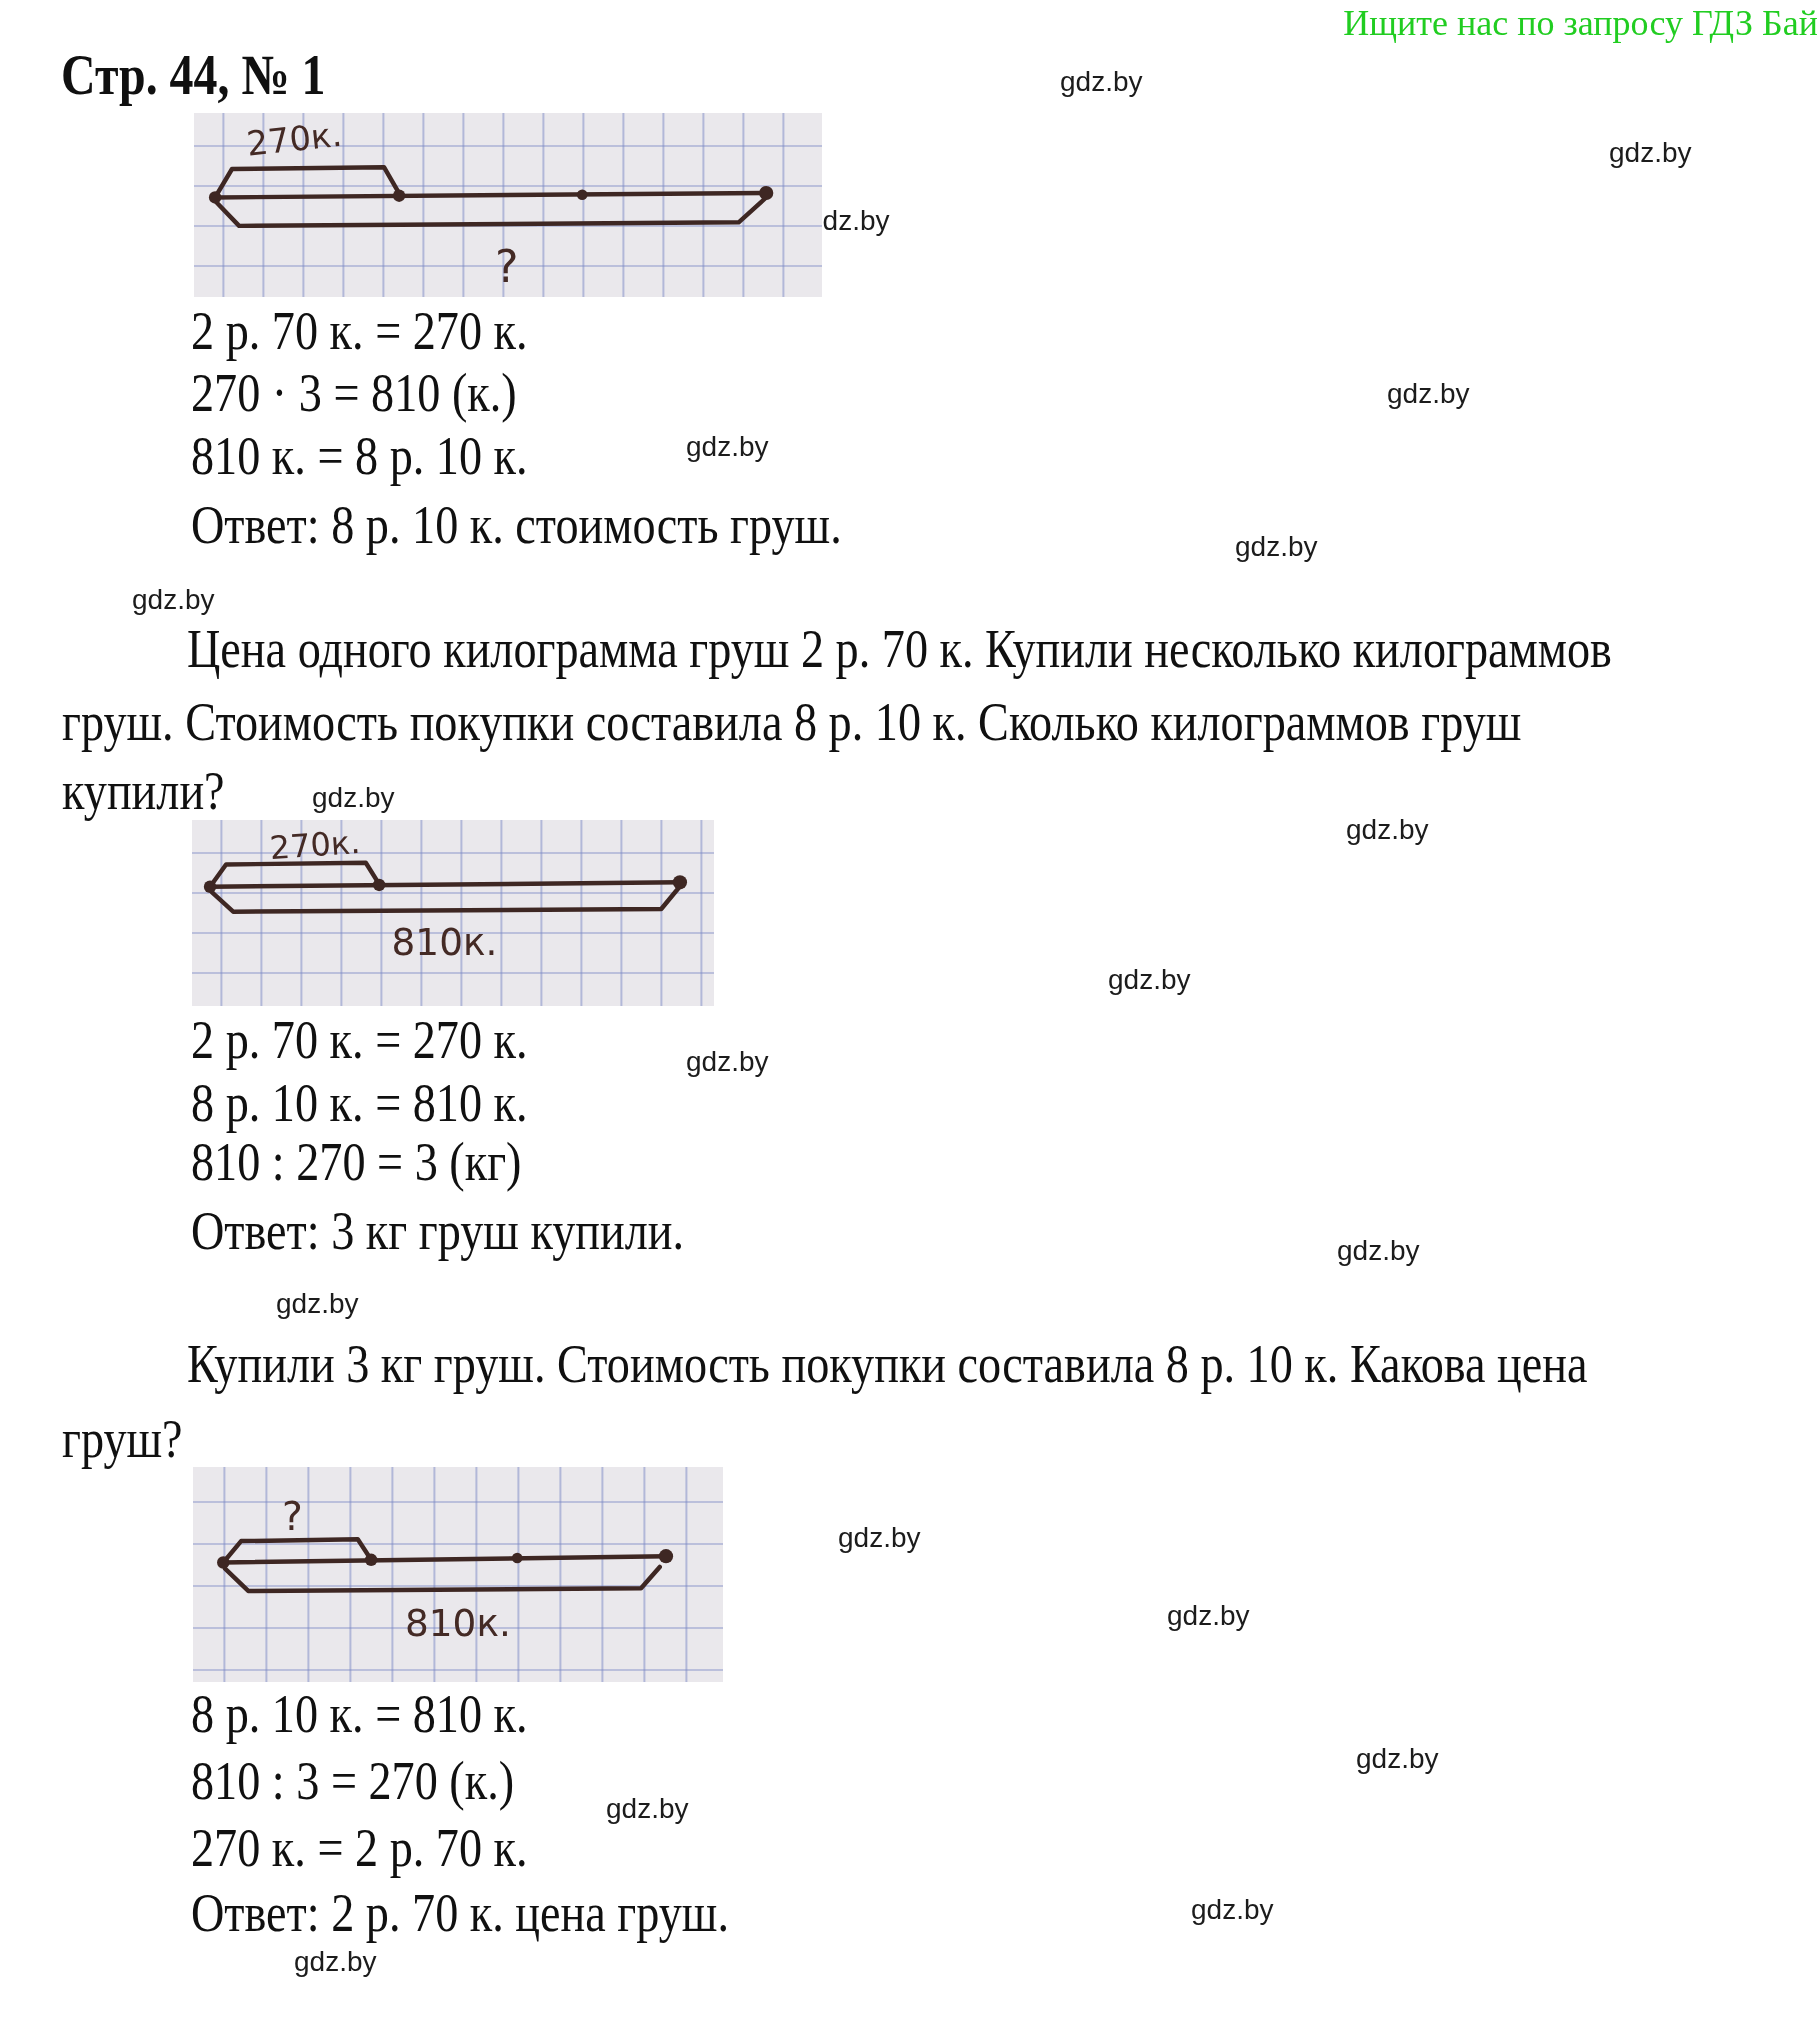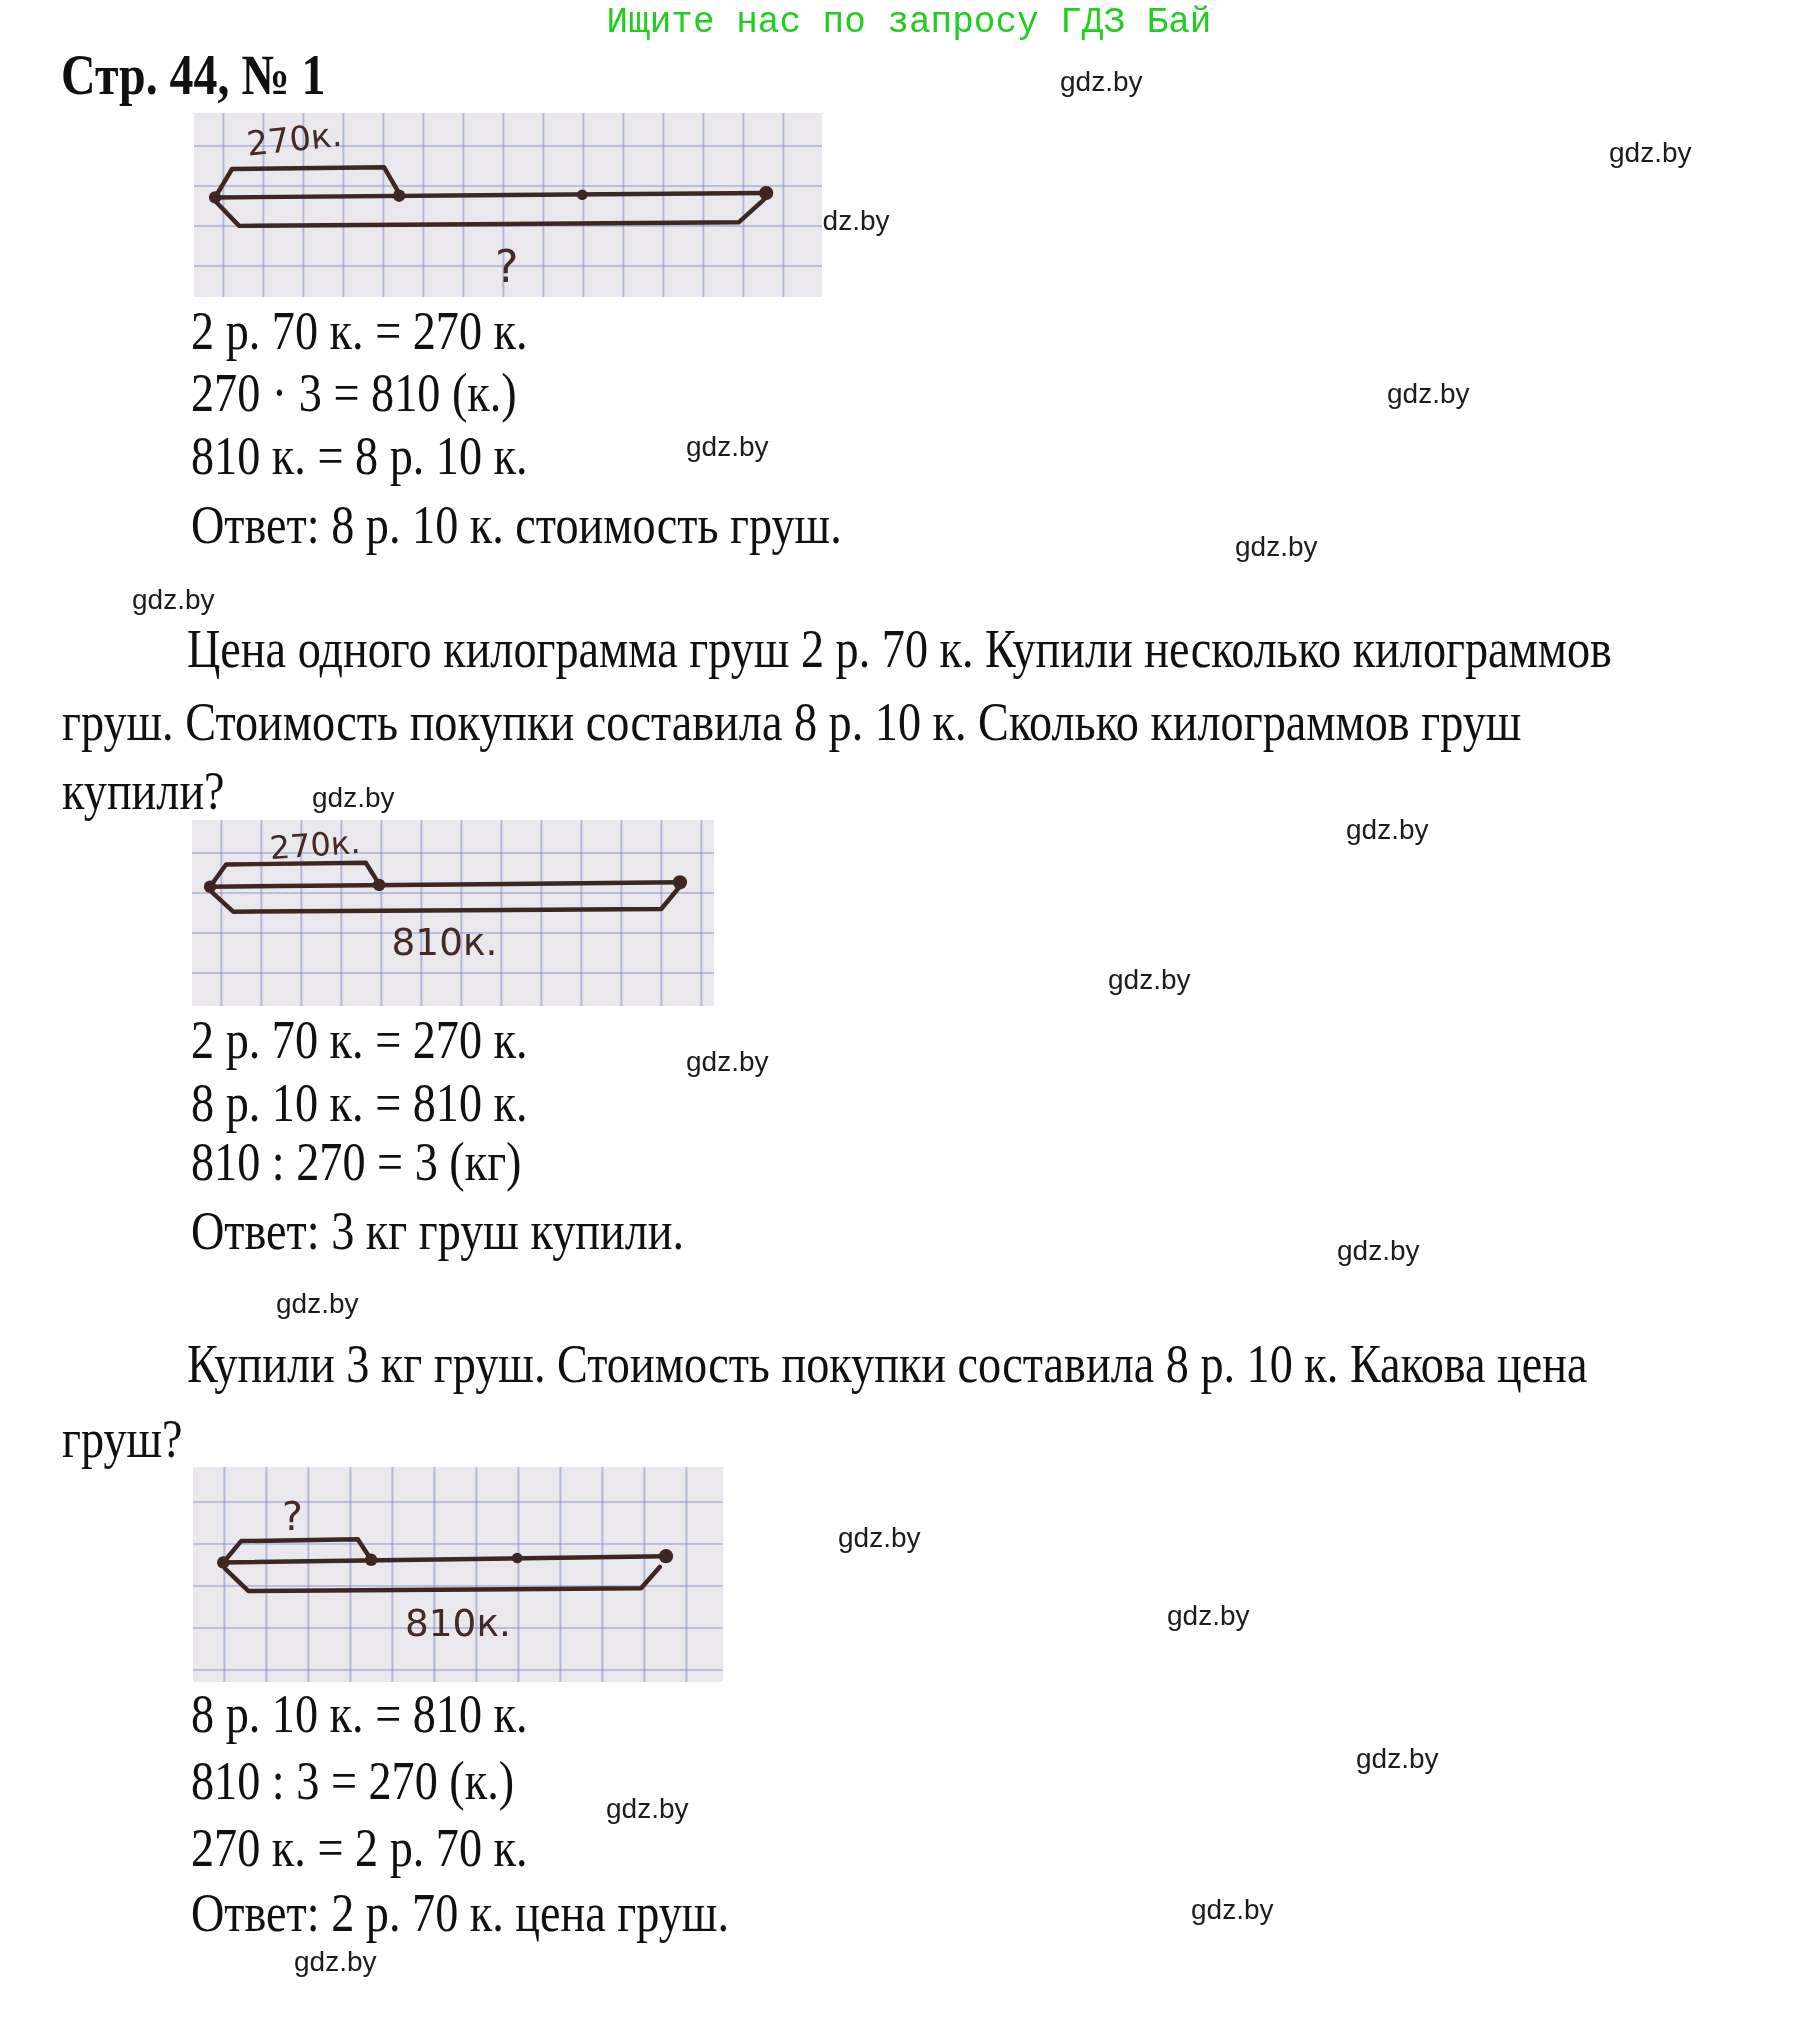--- a/index.html
+++ b/index.html
@@ -1,19 +1,19 @@
 <!DOCTYPE html>
 <html style="font-size:14.3px"><head>
 <meta charset="utf-8">
 <style>
   html,body{margin:0;padding:0;background:#ffffff;}
   #page{position:relative;width:1818px;height:2027px;background:#ffffff;overflow:hidden;
         font-family:"Liberation Serif",serif;}
-  .promo{position:absolute;top:1.8px;left:0;width:100%;text-align:center;
-         font-family:Liberation Mono, monospace;font-size:36px;font-weight:500;color:#21cd21;}
+  .promo{position:absolute;top:1.8px;left:0;width:100%;text-align:right;
+         font-family:Liberation Serif, serif;font-size:36px;font-weight:500;color:#21cd21;}
   .footer{position:absolute;top:1985px;left:0;width:100%;text-align:center;
           font-family:"Liberation Sans",sans-serif;font-size:30px;color:#4b1088;}
   .t{position:absolute;font-family:"Liberation Serif",serif;font-size:55px;line-height:1;
      color:#101010;transform:scaleX(0.84);transform-origin:left top;white-space:nowrap;}
   .h{font-weight:bold;font-size:57px;}
   .wm{position:absolute;font-family:"Liberation Sans",sans-serif;font-size:28px;
       color:#1c1c1c;white-space:nowrap;line-height:1;}
   .photo{position:absolute;background-color:#eae8ec;
      background-image:linear-gradient(to right, rgba(122,135,196,0.50) 1.8px, transparent 1.8px),
                       linear-gradient(to bottom, rgba(122,135,196,0.42) 1.8px, transparent 1.8px);

